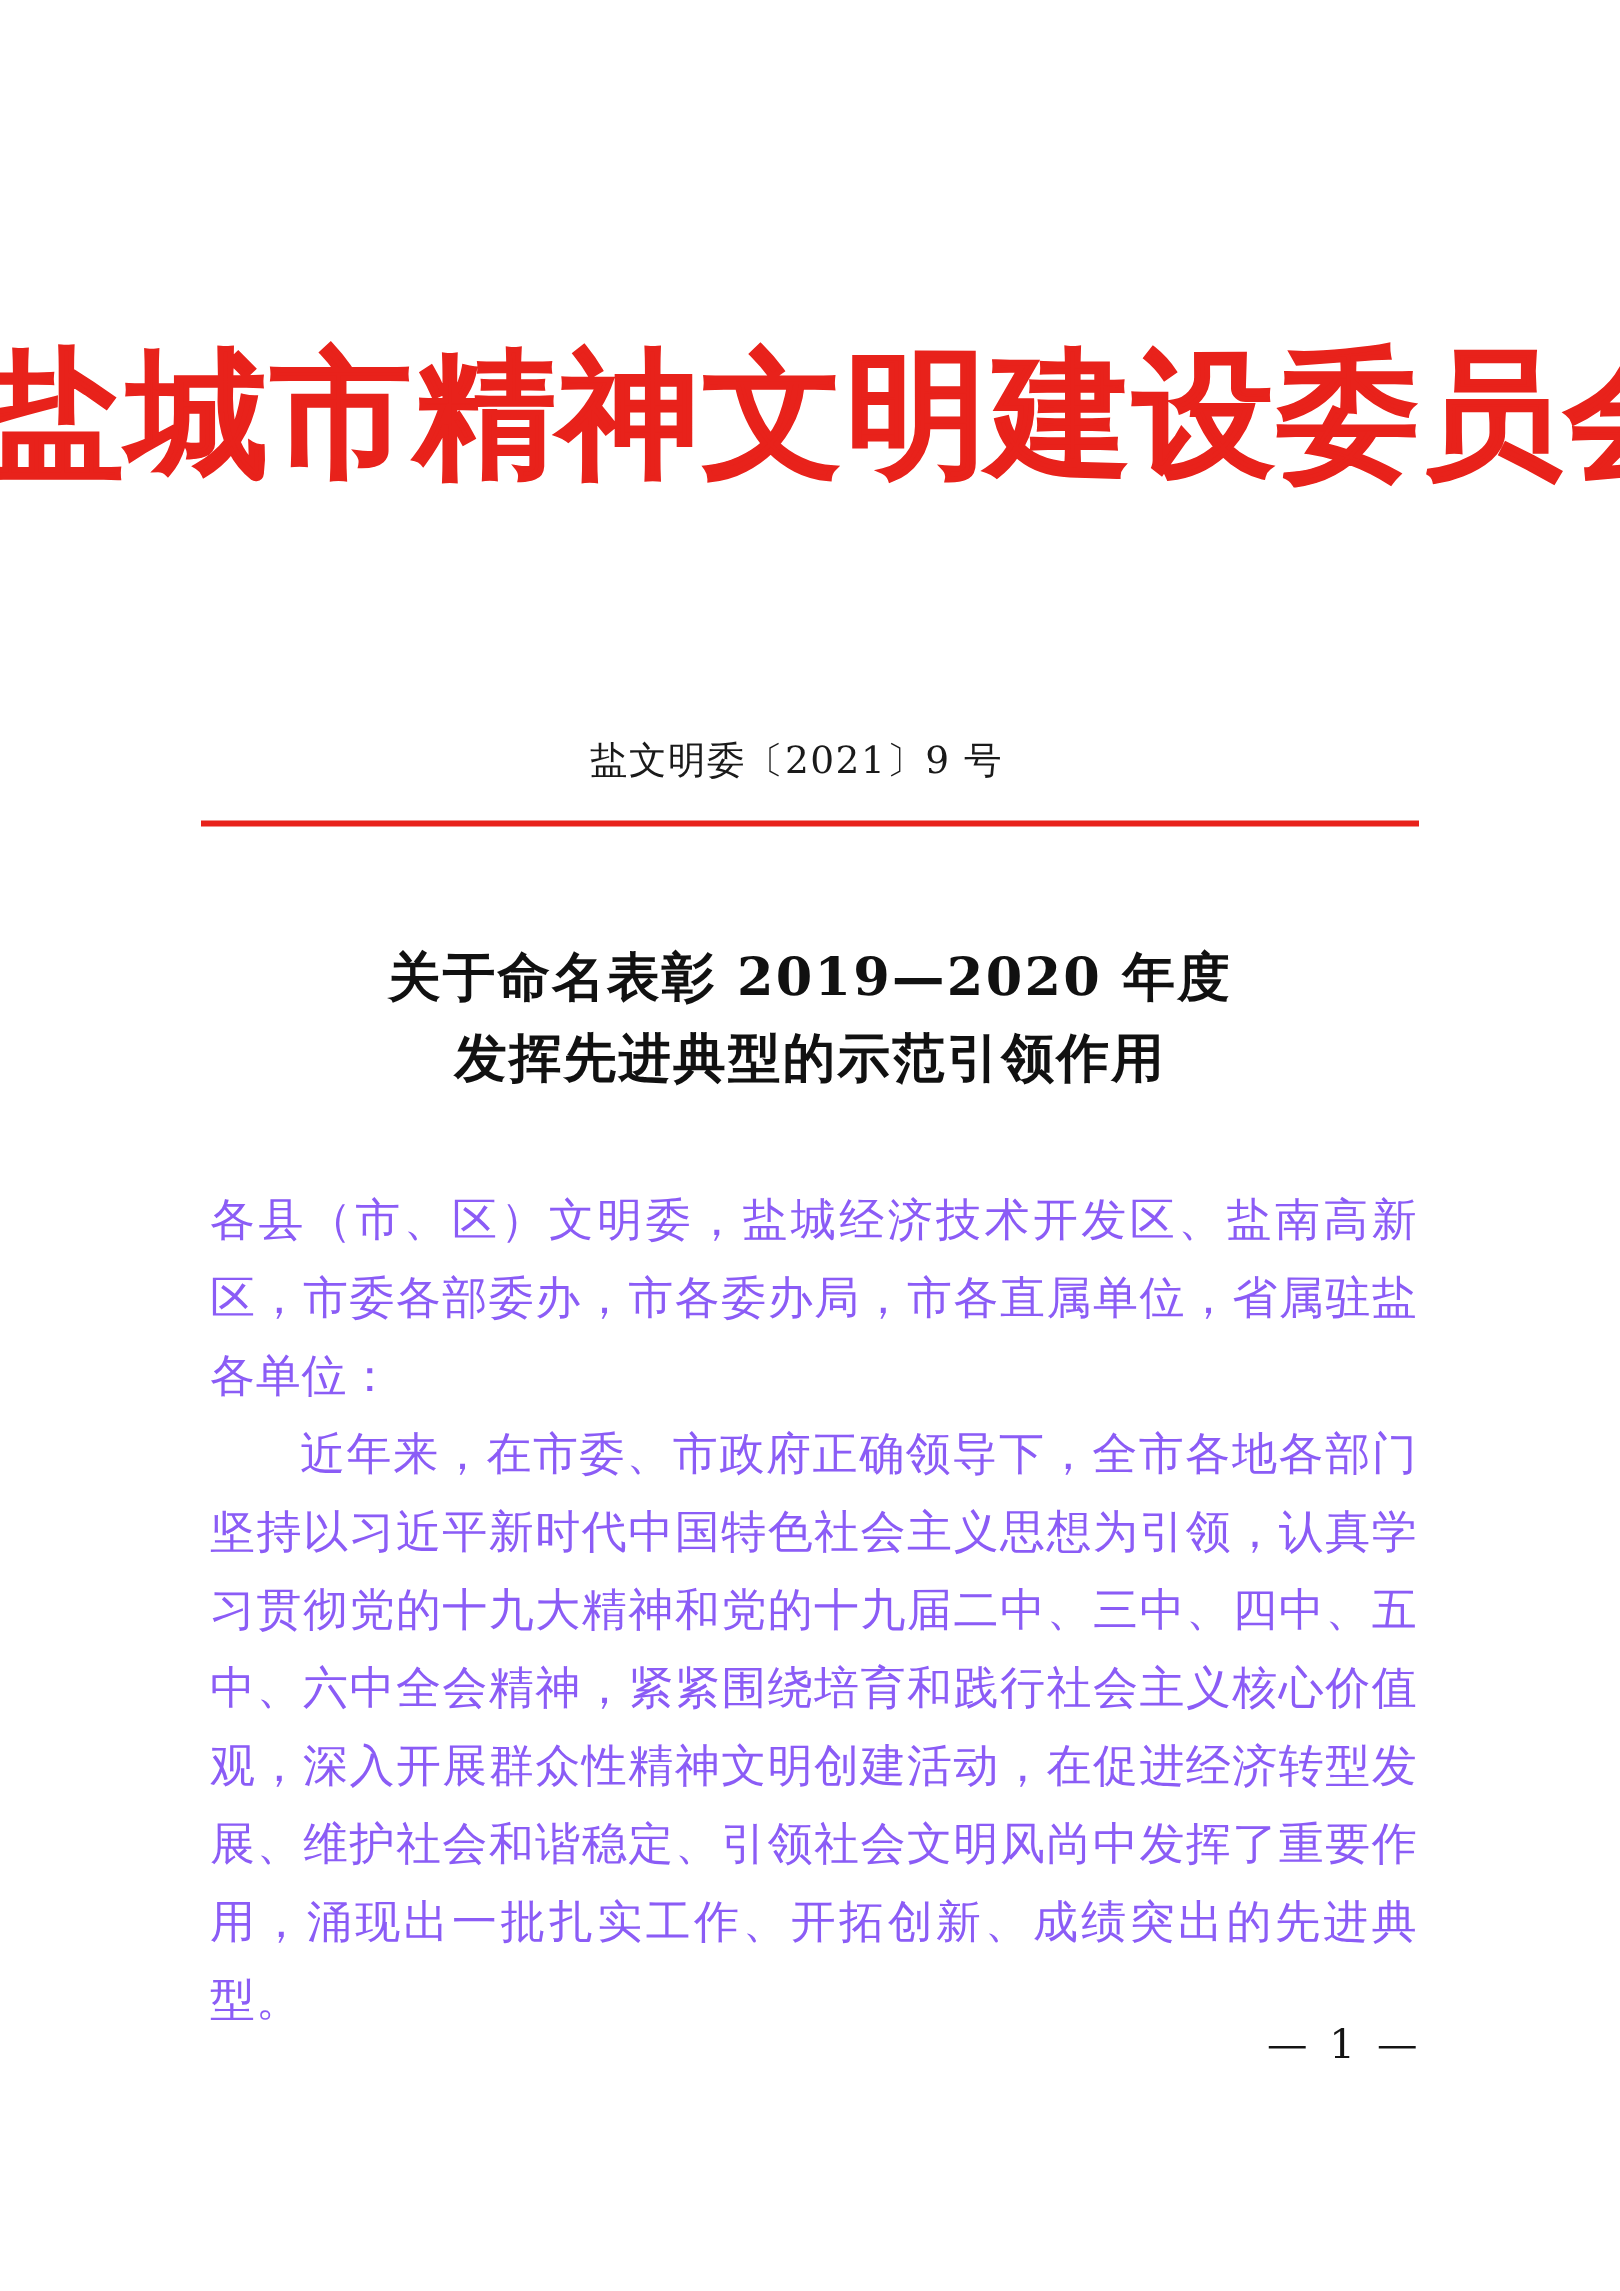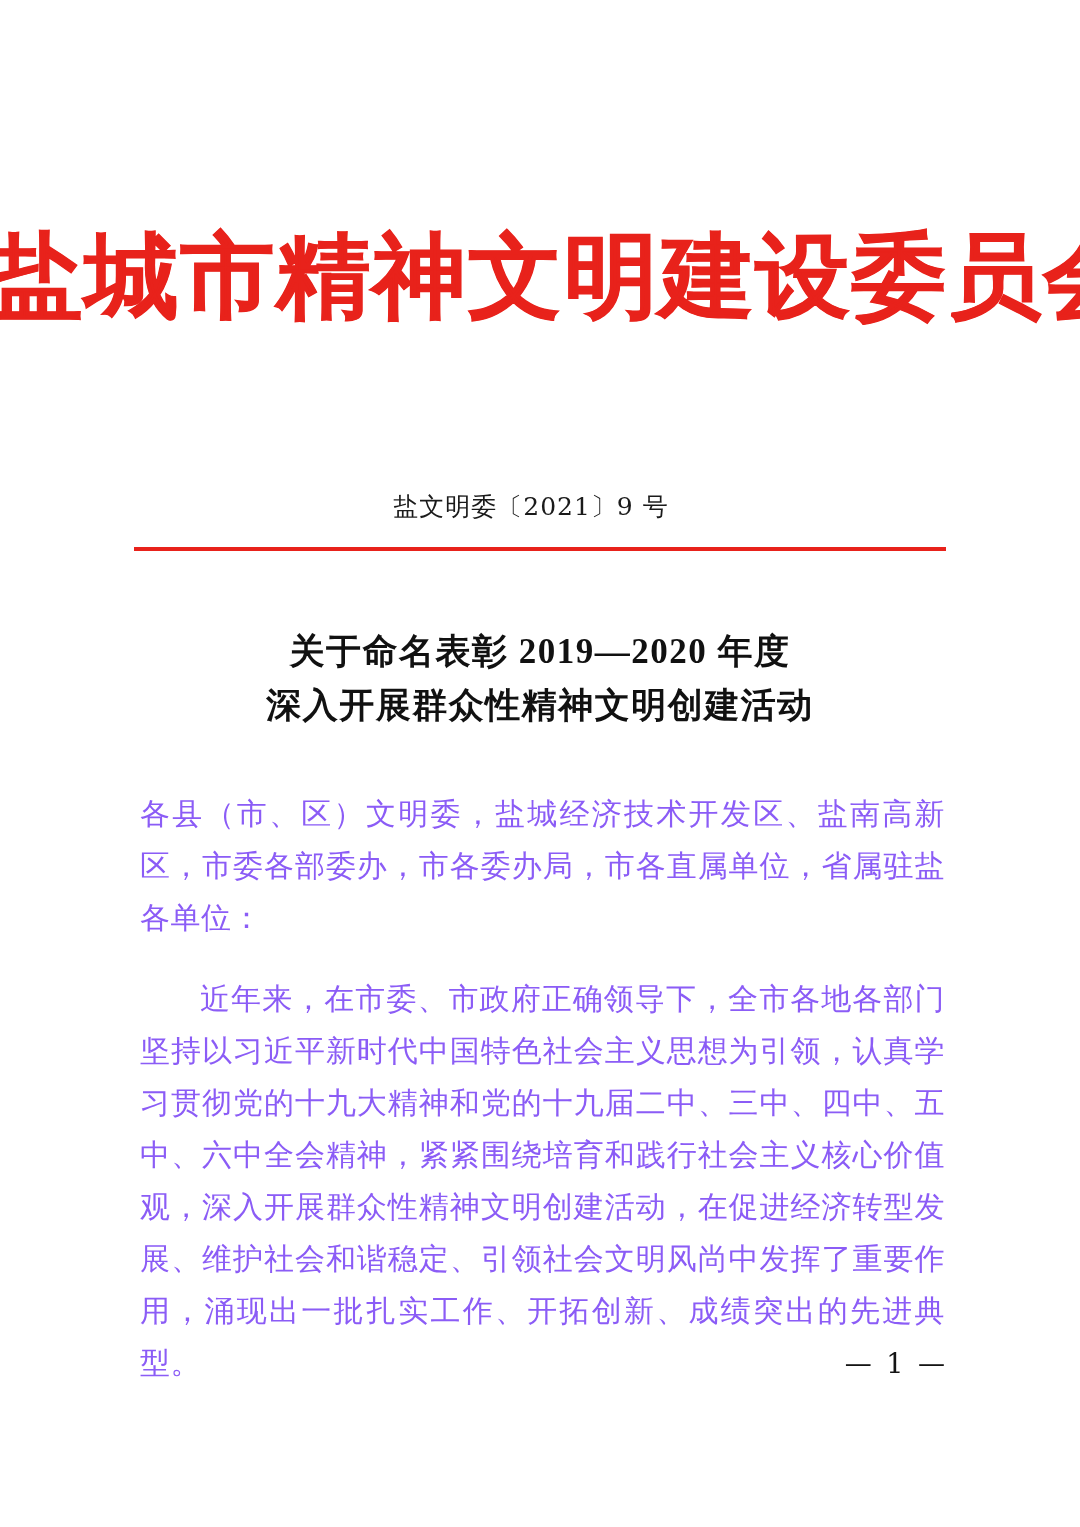--- a/index.html
+++ b/index.html
@@ -71,21 +71,20 @@
     position: absolute;
     left: 134px;
     top: 625px;
     width: 812px;
     text-align: center;
     font-weight: 700;
     font-size: 35px;
     line-height: 1.55;
     letter-spacing: 1.5px;
     color: #111;
-    font-family: Liberation Serif, serif;
   }
   .doc-title .line {
     display: block;
     white-space: nowrap;
   }
 
   
   .body-text {
     position: absolute;
     left: 140px;
@@ -96,21 +95,20 @@
     letter-spacing: 0.5px;
     color: #8b5cf6;
     text-align: justify;
     text-justify: inter-ideograph;
   }
   .body-text p {
     margin: 0;
   }
   .body-text p.indent {
     text-indent: 2em;
-    margin-top: 29px;
   }
 
   
   .page-number {
     position: absolute;
     left: 0;
     top: 1348px;
     width: 948px;
     text-align: right;
     font-size: 27px;
@@ -126,21 +124,21 @@
   <div class="masthead">
     <span class="masthead-title">盐城市精神文明建设委员会</span>
   </div>
 
   <div class="doc-number">盐文明委〔2021〕9 号</div>
 
   <div class="red-rule"></div>
 
   <div class="doc-title">
     <span class="line">关于命名表彰 2019—2020 年度</span>
-    <span class="line">深入开展群众性精神文明创建活动</span>
+    <span class="line">发挥先进典型的示范引领作用</span>
   </div>
 
   <div class="body-text">
     <p>各县（市、区）文明委，盐城经济技术开发区、盐南高新区，市委各部委办，市各委办局，市各直属单位，省属驻盐各单位：</p>
     <p class="indent">近年来，在市委、市政府正确领导下，全市各地各部门坚持以习近平新时代中国特色社会主义思想为引领，认真学习贯彻党的十九大精神和党的十九届二中、三中、四中、五中、六中全会精神，紧紧围绕培育和践行社会主义核心价值观，深入开展群众性精神文明创建活动，在促进经济转型发展、维护社会和谐稳定、引领社会文明风尚中发挥了重要作用，涌现出一批扎实工作、开拓创新、成绩突出的先进典型。</p>
   </div>
 
   <div class="page-number">— 1 —</div>
 
 </div>

